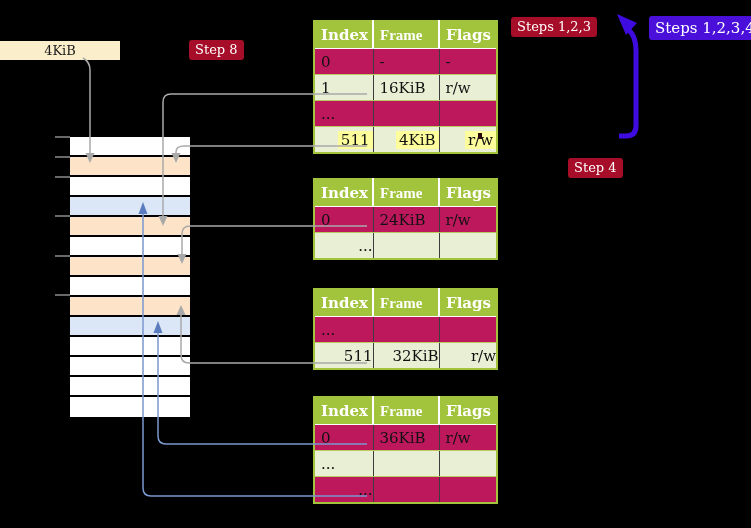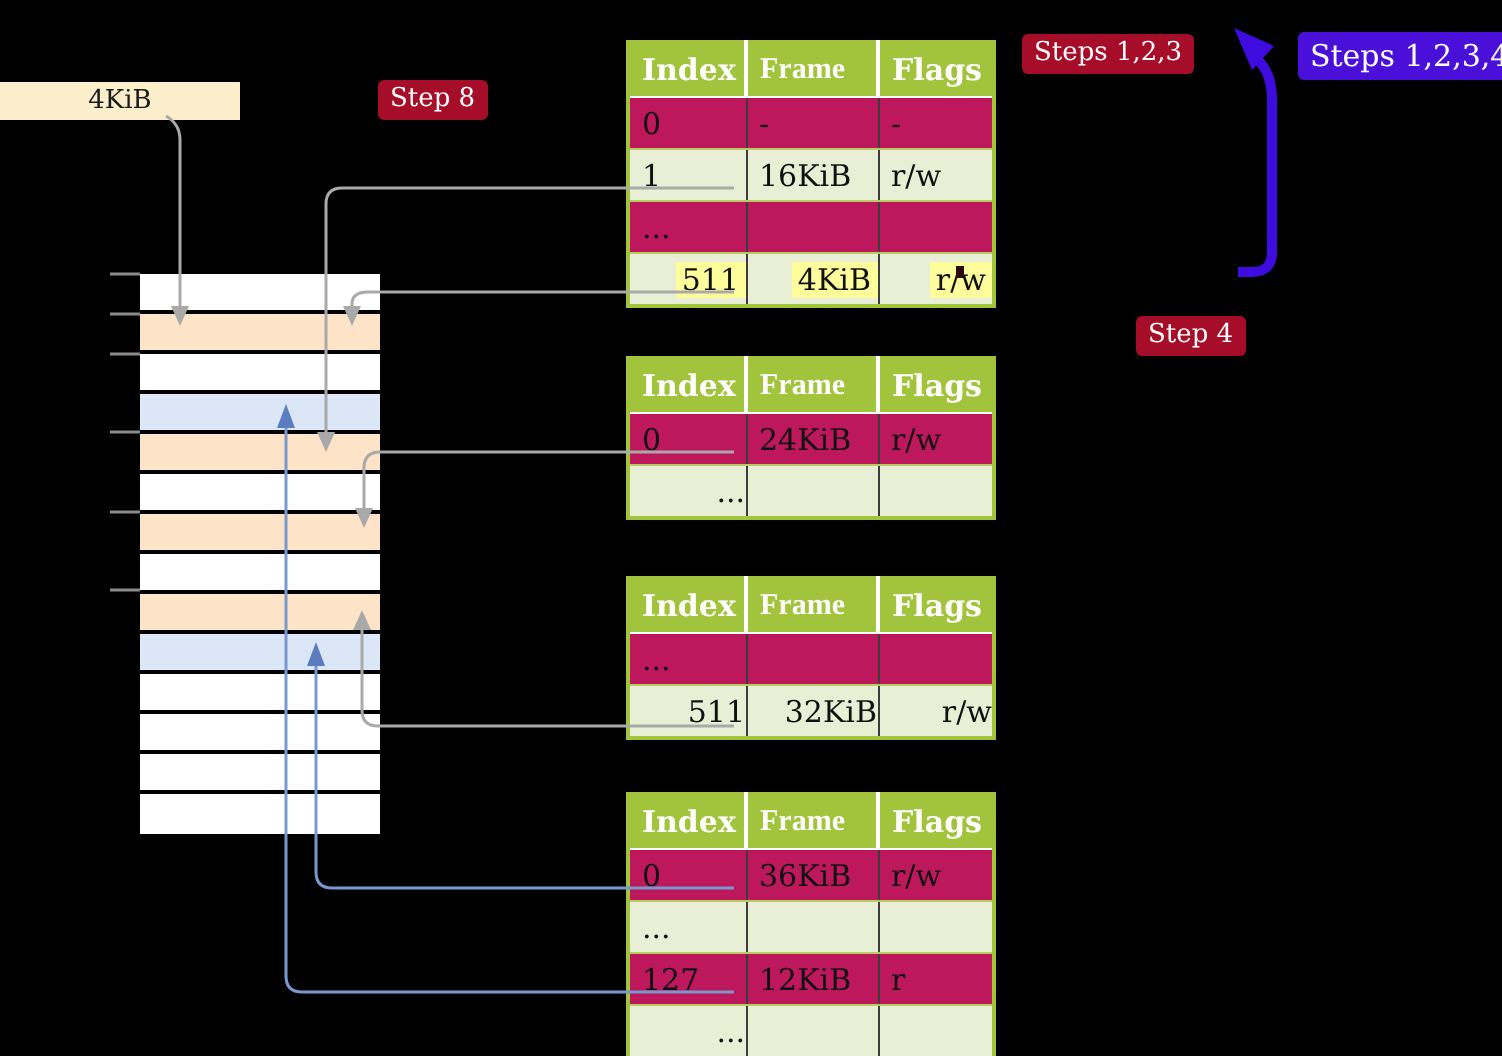--- a/index.html
+++ b/index.html
@@ -176,25 +176,20 @@
         <td>0</td>
         <td>36KiB</td>
         <td>r/w</td>
       </tr>
       <tr>
         <td>...</td>
         <td></td>
         <td></td>
       </tr>
       <tr>
-        <td>127</td>
-        <td>12KiB</td>
-        <td>r</td>
-      </tr>
-      <tr>
         <td>...</td>
         <td></td>
         <td></td>
       </tr>
     </tbody>
       </table>
   </div>
 
   <svg id="overlay" viewBox="0 0 751 528" xmlns="http://www.w3.org/2000/svg">
 

